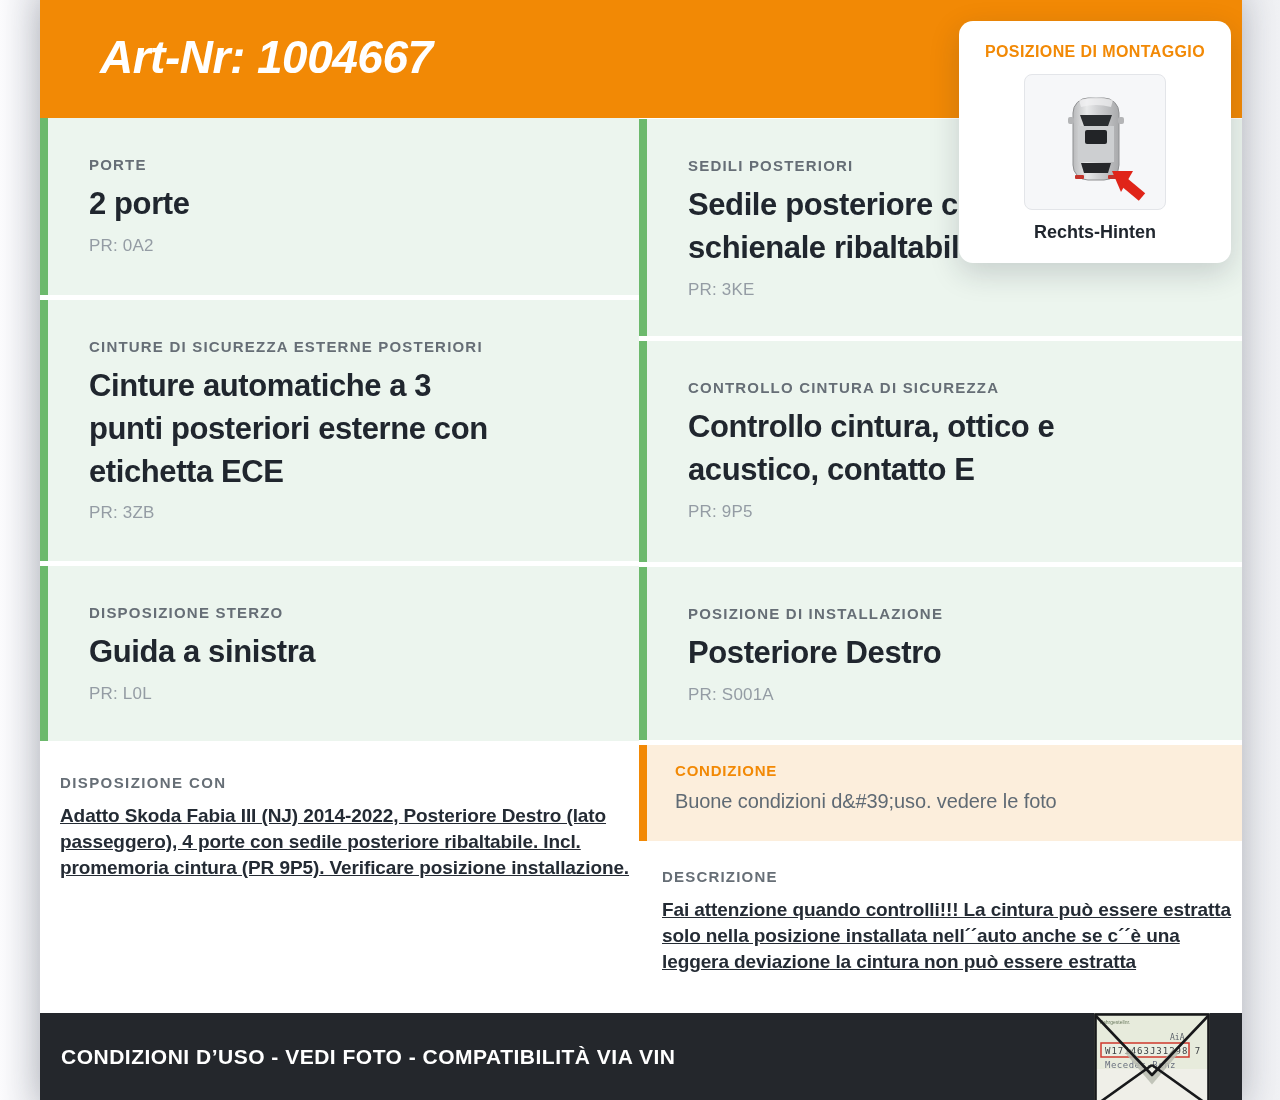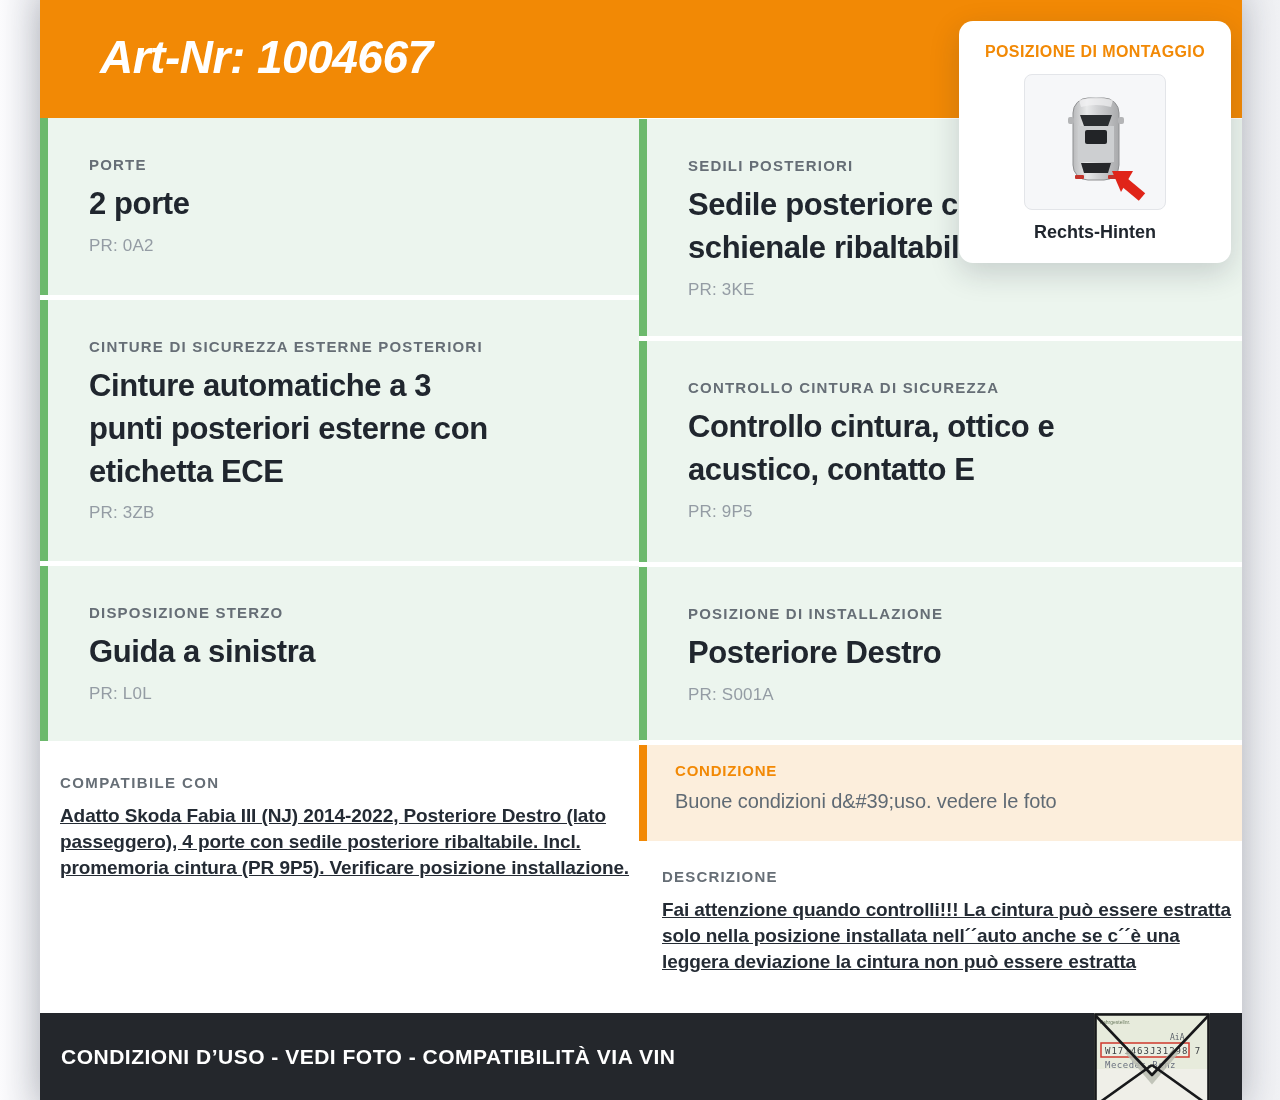--- a/index.html
+++ b/index.html
@@ -72,21 +72,21 @@
         <div class="label">CINTURE DI SICUREZZA ESTERNE POSTERIORI</div>
         <div class="value">Cinture automatiche a 3 punti posteriori esterne con etichetta ECE</div>
         <div class="pr">PR: 3ZB</div>
       </div>
       <div class="card spec-card h-l3">
         <div class="label">DISPOSIZIONE STERZO</div>
         <div class="value">Guida a sinistra</div>
         <div class="pr">PR: L0L</div>
       </div>
       <div class="card compat-card">
-        <div class="label">COMPATIBILE CON</div>
+        <div class="label">DISPOSIZIONE CON</div>
         <div class="body-text">Adatto Skoda Fabia III (NJ) 2014-2022, Posteriore Destro (lato passeggero), 4 porte con sedile posteriore ribaltabile. Incl. promemoria cintura (PR 9P5). Verificare posizione installazione.</div>
       </div>
     </div>
 
     <div class="col col-right">
       <div class="card spec-card h-r1">
         <div class="label">SEDILI POSTERIORI</div>
         <div class="value">Sedile posteriore con schienale ribaltabile</div>
         <div class="pr">PR: 3KE</div>
       </div>

